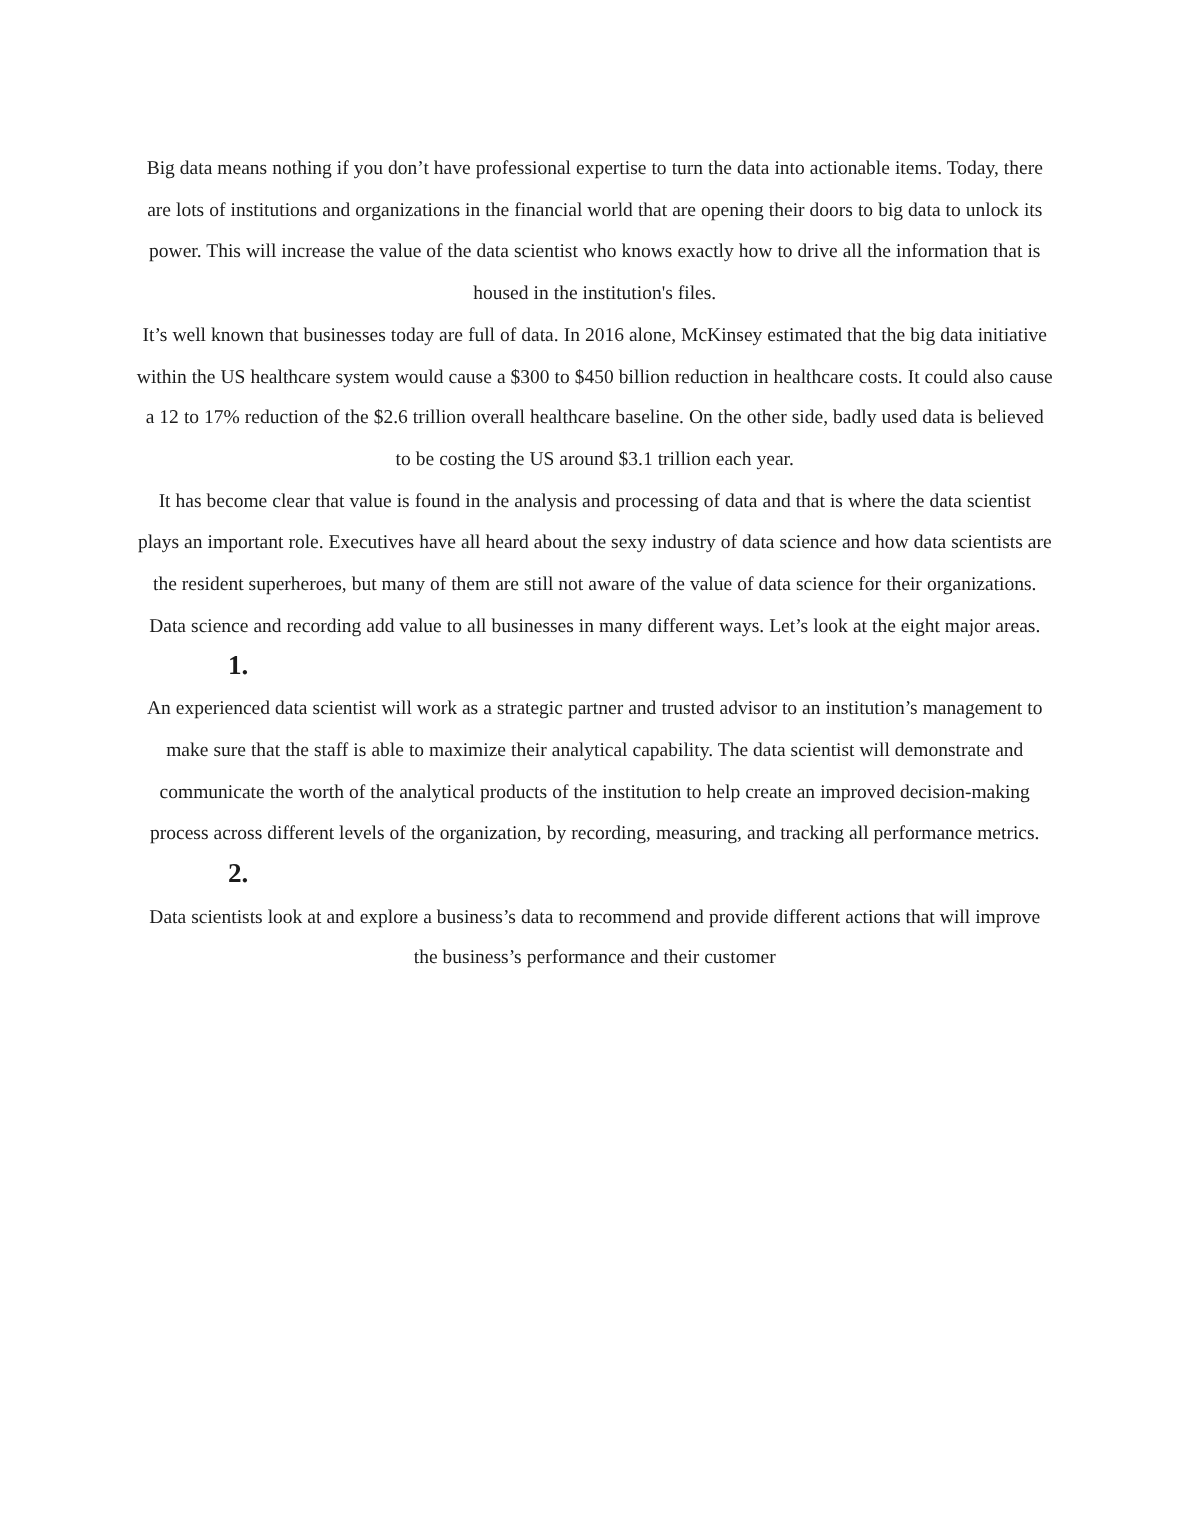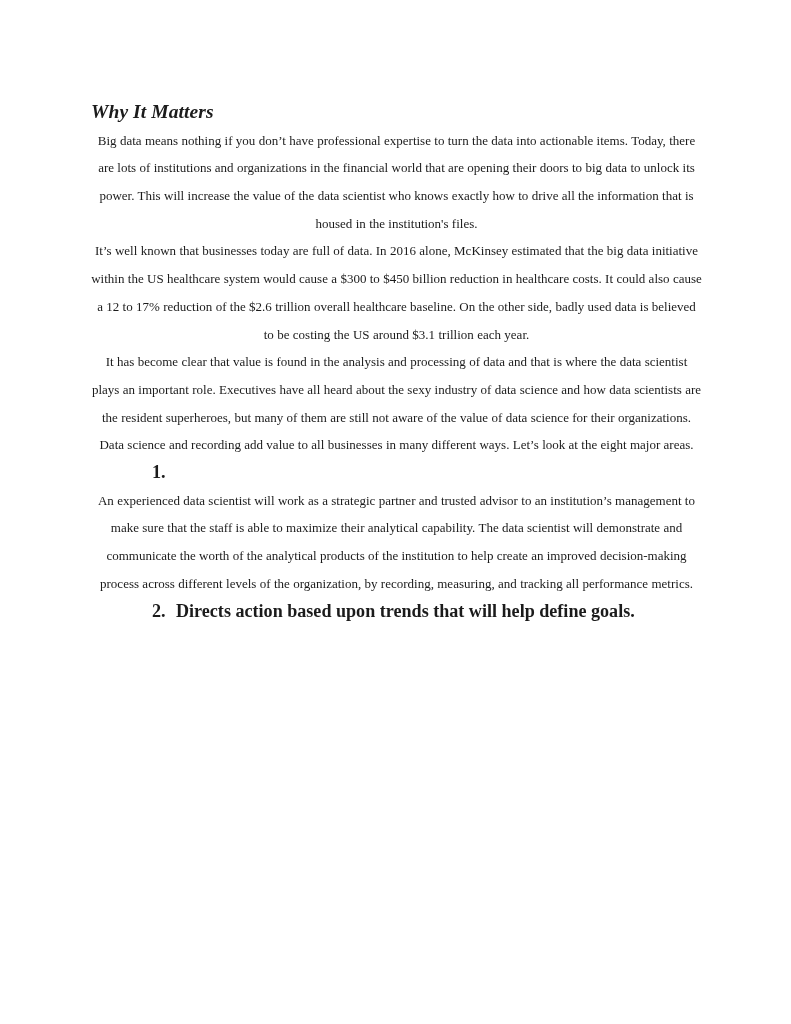--- a/index.html
+++ b/index.html
@@ -67,36 +67,35 @@
     flex: 1 1 auto;
     font-weight: bold;
   }
 </style>
 </head>
 <body>
 
 <div id="page">
   <div id="doc-body">
 
-    <h1 class="doc-heading">Why It Matters</h1>
 
     <p class="doc-para">Big data means nothing if you don’t have professional expertise to turn the data into actionable items. Today, there are lots of institutions and organizations in the financial world that are opening their doors to big data to unlock its power. This will increase the value of the data scientist who knows exactly how to drive all the information that is housed in the institution's files.</p>
 
     <p class="doc-para">It’s well known that businesses today are full of data. In 2016 alone, McKinsey estimated that the big data initiative within the US healthcare system would cause a $300 to $450 billion reduction in healthcare costs. It could also cause a 12 to 17% reduction of the $2.6 trillion overall healthcare baseline. On the other side, badly used data is believed to be costing the US around $3.1 trillion each year.</p>
 
     <p class="doc-para">It has become clear that value is found in the analysis and processing of data and that is where the data scientist plays an important role. Executives have all heard about the sexy industry of data science and how data scientists are the resident superheroes, but many of them are still not aware of the value of data science for their organizations.</p>
 
     <p class="doc-para">Data science and recording add value to all businesses in many different ways. Let’s look at the eight major areas.</p>
 
     <div class="num-item">
       <span class="num-marker">1.</span>
     </div>
 
     <p class="doc-para">An experienced data scientist will work as a strategic partner and trusted advisor to an institution’s management to make sure that the staff is able to maximize their analytical capability. The data scientist will demonstrate and communicate the worth of the analytical products of the institution to help create an improved decision-making process across different levels of the organization, by recording, measuring, and tracking all performance metrics.</p>
 
     <div class="num-item">
       <span class="num-marker">2.</span>
-      <span class="num-text">Directs action based upon trends that will help define goals.</span>
     </div>
 
+    <p class="doc-para">Data scientists look at and explore a business’s data to recommend and provide different actions that will improve the business’s performance and their customer</p>
 
   </div>
 </div>
 
 </body></html>

